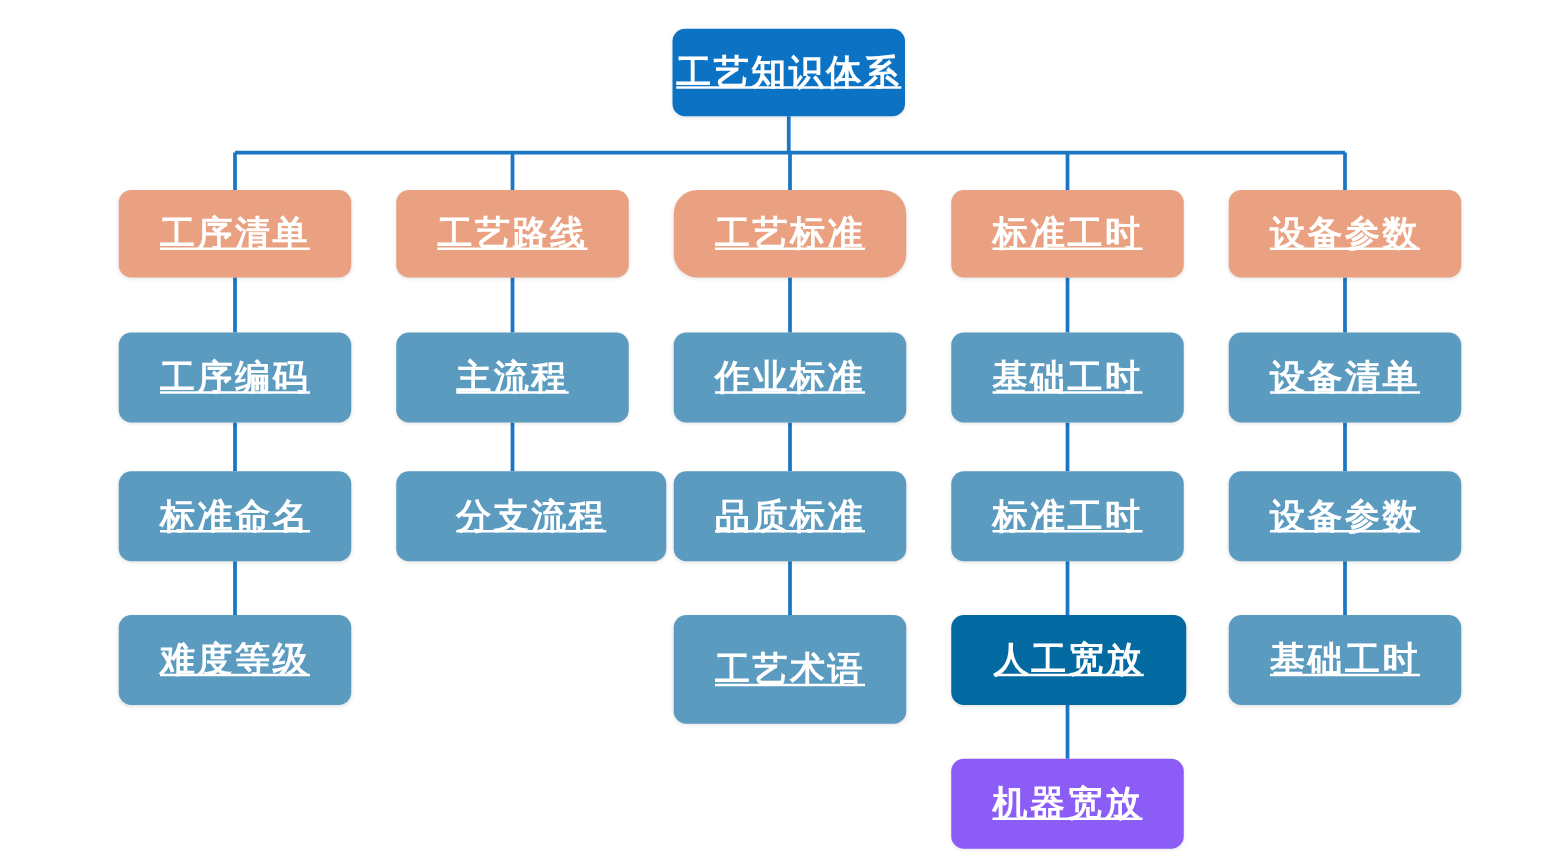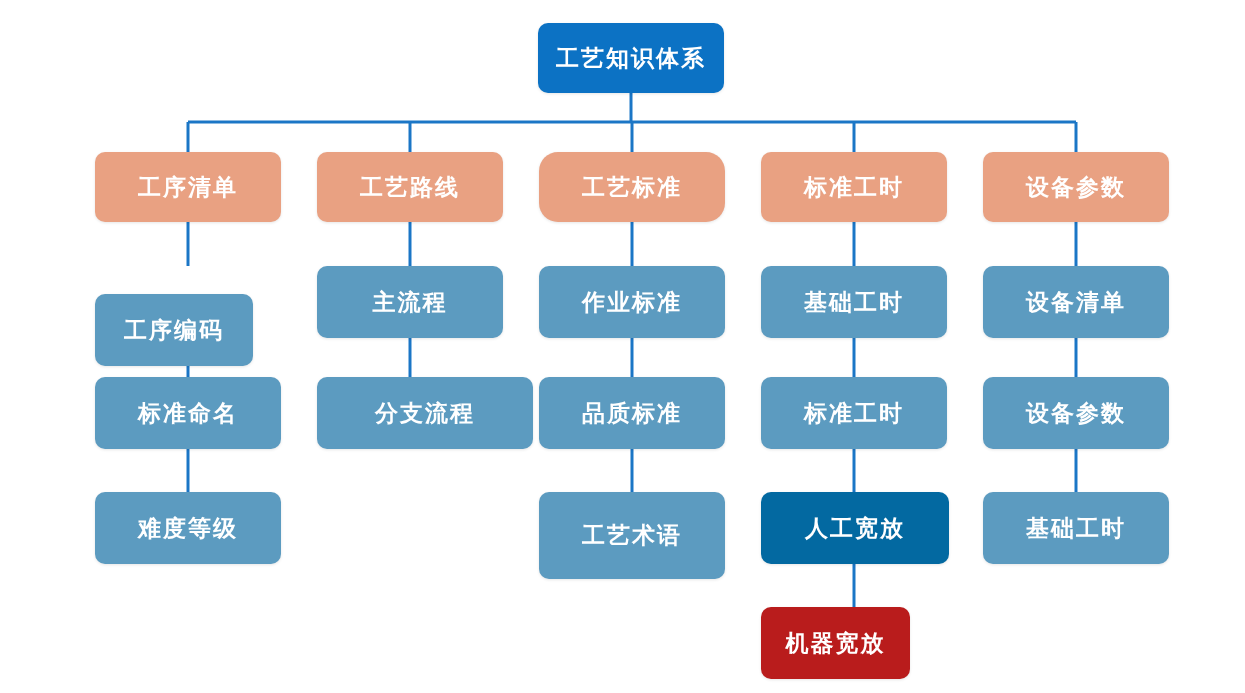--- a/index.html
+++ b/index.html
@@ -23,26 +23,27 @@
     height: 693px;
     pointer-events: none;
   }
   .node {
     position: absolute;
     display: flex;
     align-items: center;
     justify-content: center;
     color: #ffffff;
     font-weight: bold;
-    font-size: 23px;
+    font-size: 28px;
     letter-spacing: 2px;
     border-radius: 10px;
     box-shadow: 0 1px 3px rgba(0,0,0,0.10);
     box-sizing: border-box;
     white-space: nowrap;
+    text-decoration: underline;
   }
 </style>
 </head>
 <body>
 
 <div class="canvas">
   <svg class="connectors" id="connector-svg" viewBox="0 0 1245 693">
       <line x1="631" y1="93" x2="631" y2="122" stroke="#1b76c6" stroke-width="3"></line>
       <line x1="188" y1="122" x2="1076" y2="122" stroke="#1b76c6" stroke-width="3"></line>
       <line x1="188" y1="122" x2="188" y2="152" stroke="#1b76c6" stroke-width="3"></line>
@@ -62,33 +63,33 @@
       <line x1="854" y1="449" x2="854" y2="492" stroke="#1b76c6" stroke-width="3"></line>
       <line x1="854" y1="564" x2="854" y2="607" stroke="#1b76c6" stroke-width="3"></line>
       <line x1="1076" y1="122" x2="1076" y2="152" stroke="#1b76c6" stroke-width="3"></line>
       <line x1="1076" y1="222" x2="1076" y2="266" stroke="#1b76c6" stroke-width="3"></line>
       <line x1="1076" y1="338" x2="1076" y2="377" stroke="#1b76c6" stroke-width="3"></line>
       <line x1="1076" y1="449" x2="1076" y2="492" stroke="#1b76c6" stroke-width="3"></line>
     </svg>
   <div class="node" id="root-node" style="left: 538px; top: 23px; width: 186px; height: 70px; background: rgb(12, 114, 196);">工艺知识体系</div>
   <div id="nodes-layer">
       <div class="node" style="left: 95px; top: 152px; width: 186px; height: 70px; background: rgb(233, 161, 130); text-align: right;">工序清单</div>
-      <div class="node" style="left: 95px; top: 266px; width: 158px; height: 72px; background: rgb(92, 155, 192); margin-top: 28px;">工序编码</div>
+      <div class="node" style="left: 95px; top: 266px; width: 186px; height: 72px; background: rgb(92, 155, 192);">工序编码</div>
       <div class="node" style="left: 95px; top: 377px; width: 186px; height: 72px; background: rgb(92, 155, 192);">标准命名</div>
       <div class="node" style="left: 95px; top: 492px; width: 186px; height: 72px; background: rgb(92, 155, 192);">难度等级</div>
       <div class="node" style="left: 317px; top: 152px; width: 186px; height: 70px; background: rgb(233, 161, 130);">工艺路线</div>
       <div class="node" style="left: 317px; top: 266px; width: 186px; height: 72px; background: rgb(92, 155, 192);">主流程</div>
       <div class="node" style="left: 317px; top: 377px; width: 216px; height: 72px; background: rgb(92, 155, 192);">分支流程</div>
       <div class="node" style="left: 539px; top: 152px; width: 186px; height: 70px; background: rgb(233, 161, 130); border-radius: 19px;">工艺标准</div>
       <div class="node" style="left: 539px; top: 266px; width: 186px; height: 72px; background: rgb(92, 155, 192);">作业标准</div>
       <div class="node" style="left: 539px; top: 377px; width: 186px; height: 72px; background: rgb(92, 155, 192);">品质标准</div>
       <div class="node" style="left: 539px; top: 492px; width: 186px; height: 87px; background: rgb(92, 155, 192);">工艺术语</div>
       <div class="node" style="left: 761px; top: 152px; width: 186px; height: 70px; background: rgb(233, 161, 130);">标准工时</div>
       <div class="node" style="left: 761px; top: 266px; width: 186px; height: 72px; background: rgb(92, 155, 192);">基础工时</div>
       <div class="node" style="left: 761px; top: 377px; width: 186px; height: 72px; background: rgb(92, 155, 192);">标准工时</div>
       <div class="node" style="left: 761px; top: 492px; width: 188px; height: 72px; background: #0369a1;">人工宽放</div>
-      <div class="node" style="left: 761px; top: 607px; width: 149px; height: 72px; background: #b91c1c;">机器宽放</div>
+      <div class="node" style="left: 761px; top: 607px; width: 186px; height: 72px; background: #8b5cf6;">机器宽放</div>
       <div class="node" style="left: 983px; top: 152px; width: 186px; height: 70px; background: rgb(233, 161, 130);">设备参数</div>
       <div class="node" style="left: 983px; top: 266px; width: 186px; height: 72px; background: rgb(92, 155, 192);">设备清单</div>
       <div class="node" style="left: 983px; top: 377px; width: 186px; height: 72px; background: rgb(92, 155, 192);">设备参数</div>
       <div class="node" style="left: 983px; top: 492px; width: 186px; height: 72px; background: rgb(92, 155, 192);">基础工时</div>
     </div>
 </div>
 
 </body></html>

